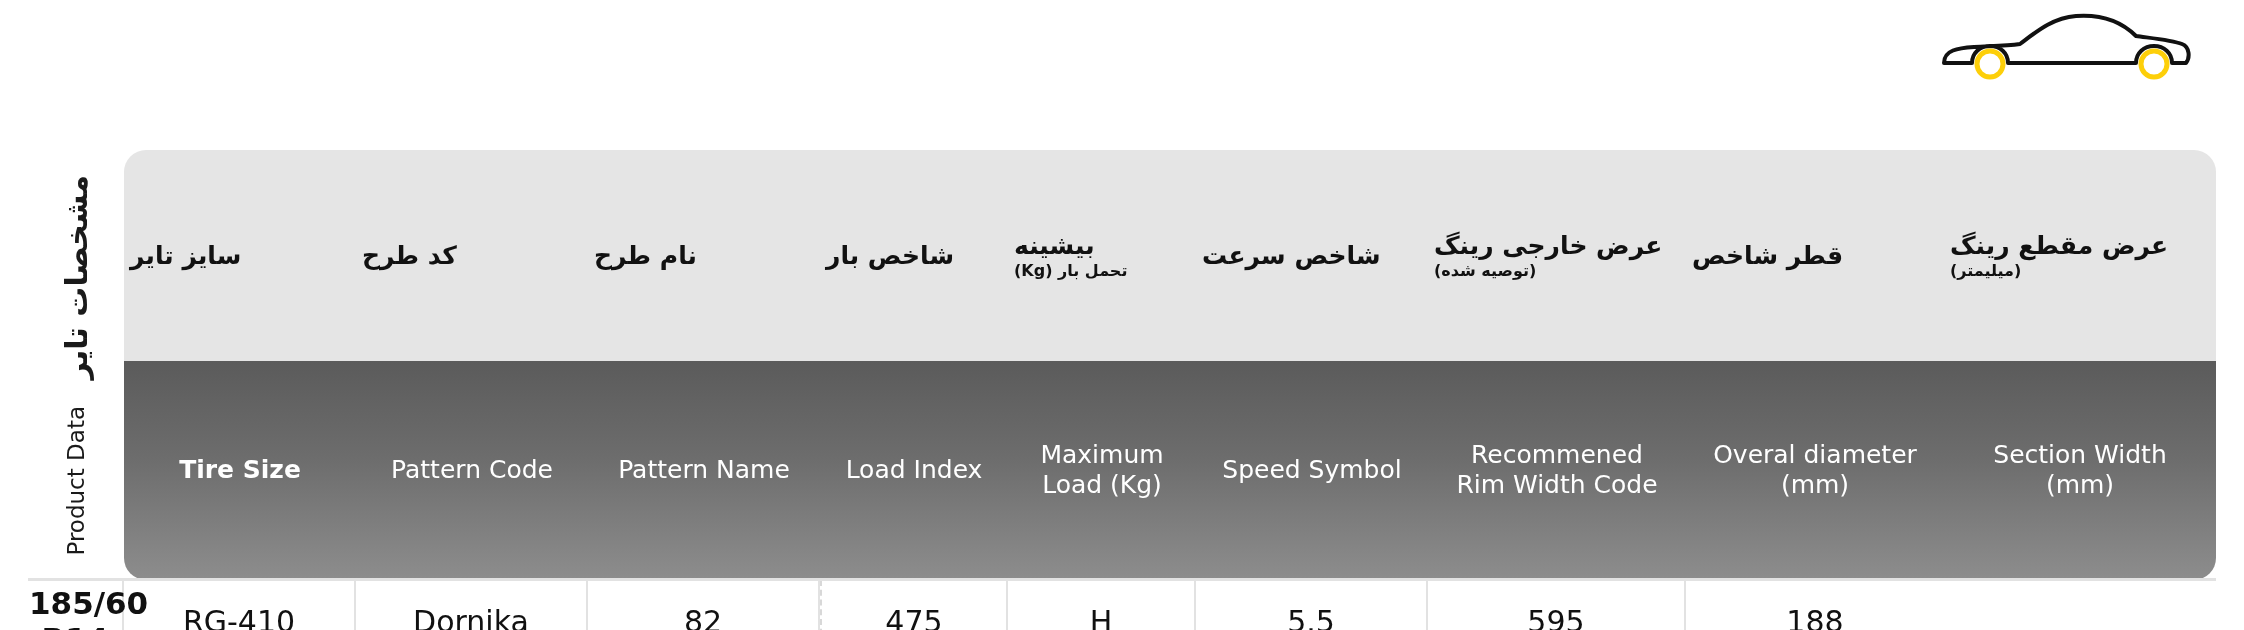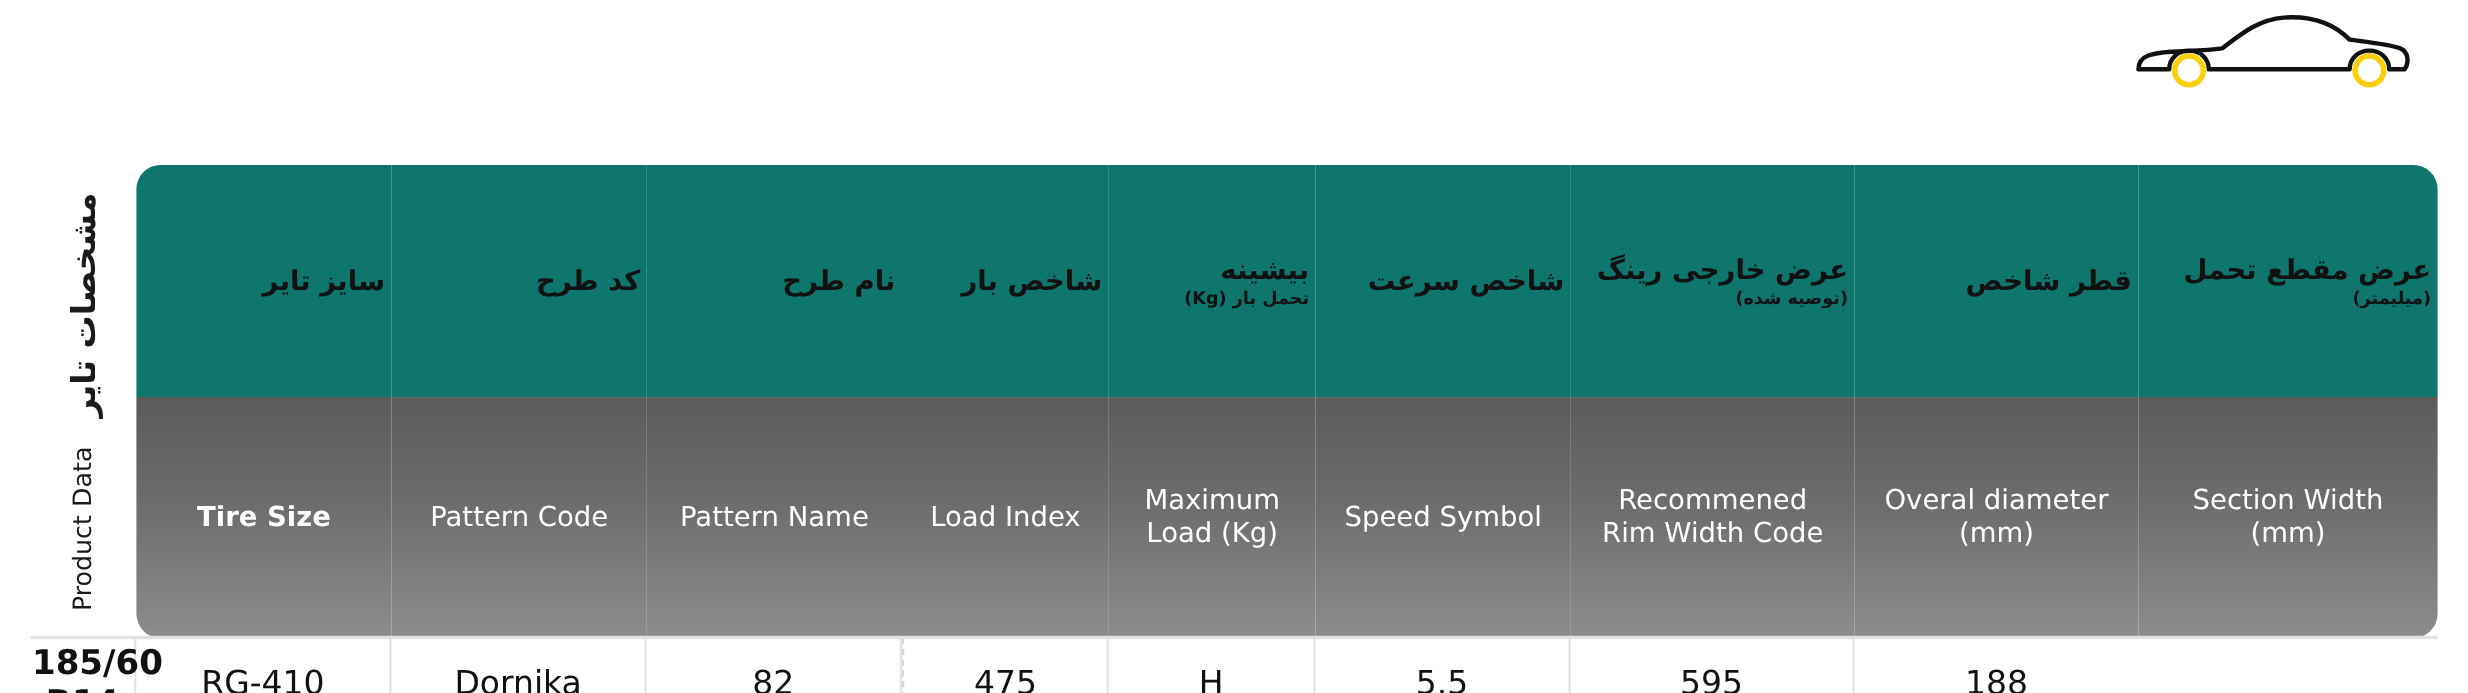--- a/index.html
+++ b/index.html
@@ -71,25 +71,25 @@
     font-size: 23px;
     color: #1a1a1a;
   }
 
   
   th {
     padding: 0;
     margin: 0;
   }
   .hdr-fa {
-    background: #0f766e;
+    background: #e5e5e5;
     color: #111111;
     font-size: 25px;
     font-weight: bold;
-    text-align: right;
+    text-align: left;
     height: 96px;
     vertical-align: middle;
     direction: rtl;
     line-height: 1.25;
     padding: 4px 6px;
   }
   .hdr-fa .sub {
     font-size: 16px;
     font-weight: bold;
   }
@@ -200,21 +200,21 @@
         </th>
         <th class="hdr-fa">
           <div>عرض خارجی رینگ</div>
           <div class="sub">(توصیه شده)</div>
         </th>
         <th class="hdr-fa">
           <div>قطر شاخص</div>
           <div class="sub"></div>
         </th>
         <th class="hdr-fa last">
-          <div>عرض مقطع تحمل</div>
+          <div>عرض مقطع رینگ</div>
           <div class="sub">(میلیمتر)</div>
         </th>
       </tr>
       <tr>
         <th class="hdr-en first">
           <div>Tire Size</div>
           <div></div>
         </th>
         <th class="hdr-en">
           <div>Pattern Code</div>

